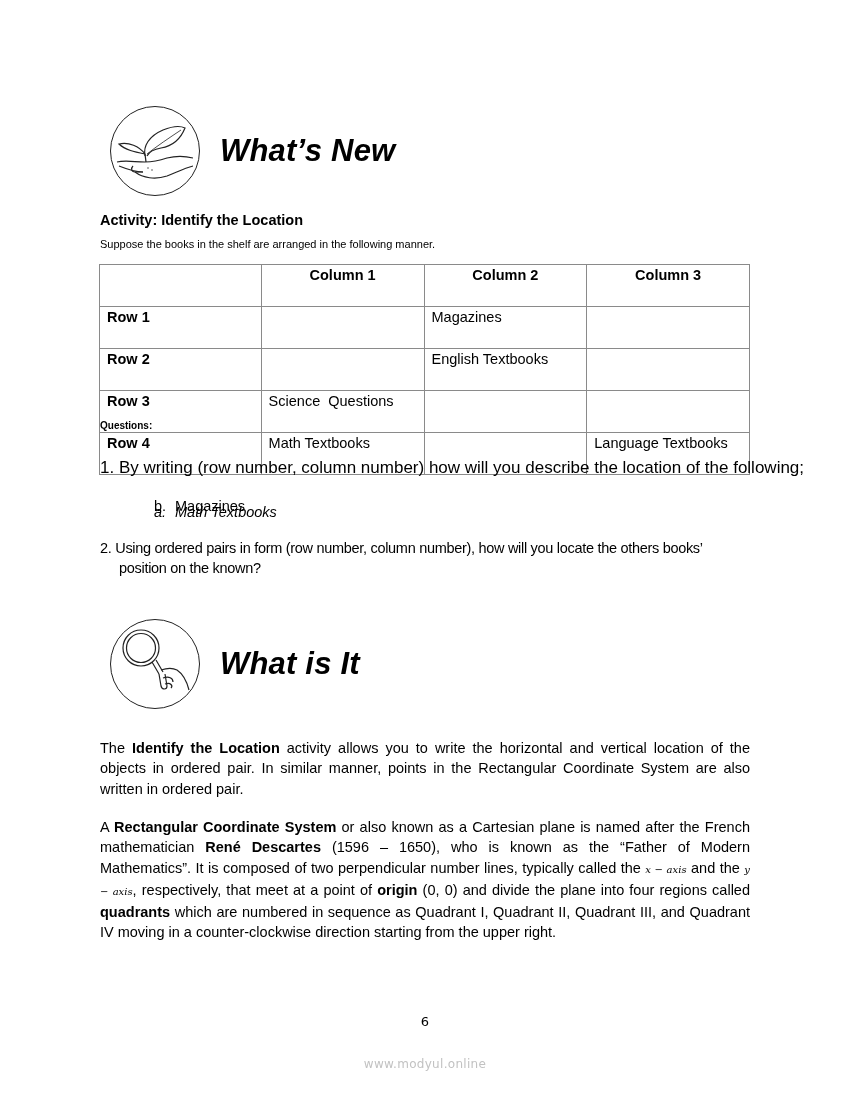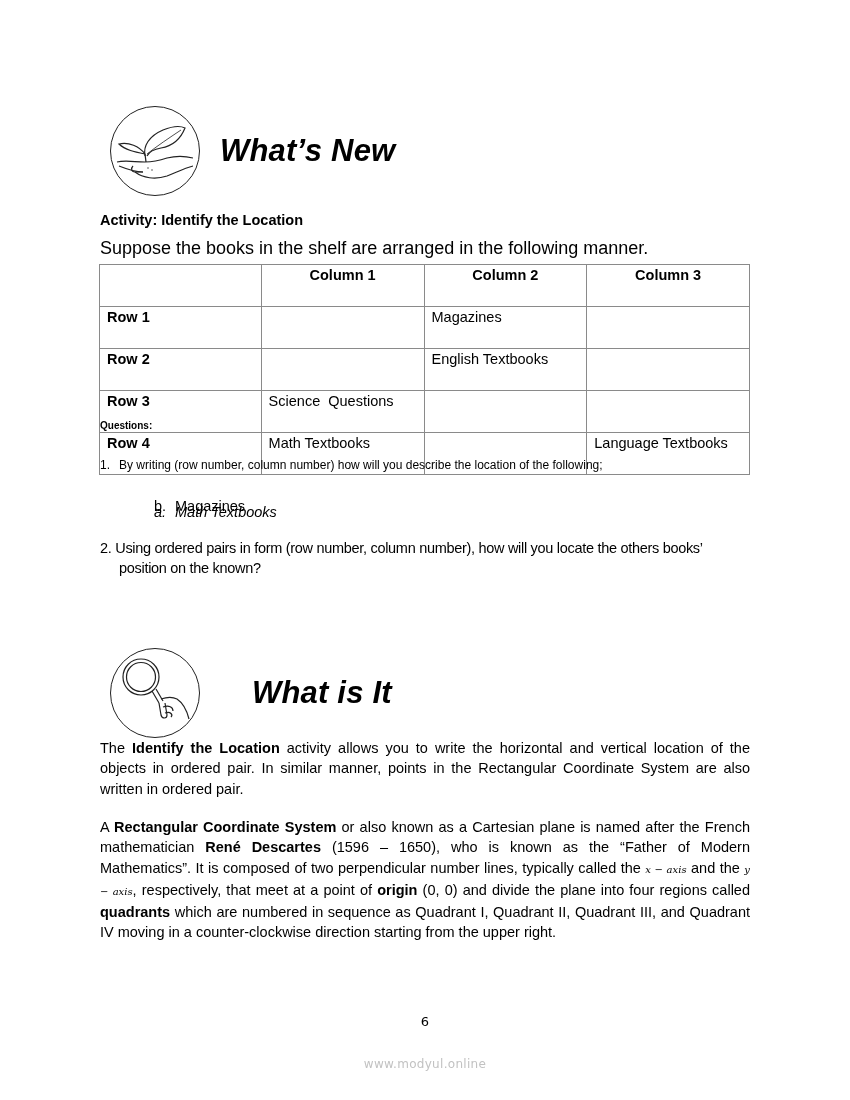--- a/index.html
+++ b/index.html
@@ -10,37 +10,37 @@
     .section-header { position: absolute; left: 110px; display: flex; align-items: center; }
     .icon-circle {
       width: 90px; height: 90px; border: 1.3px solid #222; border-radius: 50%;
       display: flex; align-items: center; justify-content: center; box-sizing: border-box;
     }
     .section-title {
       font-family: "Liberation Sans", sans-serif; font-weight: bold; font-style: italic;
       font-size: 31px; margin-left: 20px; letter-spacing: 0.2px;
     }
     .activity-title { position: absolute; left: 100px; top: 212px; font-size: 14.5px; font-weight: bold; }
-    .intro { position: absolute; left: 100px; top: 238px; font-size: 18px; }
+    .intro { position: absolute; left: 100px; top: 238px; font-size: 11px; }
     table.shelf {
       position: absolute; left: 99px; top: 264px; width: 651px;
       border-collapse: collapse; font-size: 14.5px;
     }
     table.shelf td, table.shelf th {
       border: 1.5px solid #8a8a8a; height: 42px; padding: 0 7px; vertical-align: top;
       box-sizing: border-box; line-height: 18px; padding-top: 1px;
     }
     table.shelf th { font-weight: bold; text-align: center; }
     table.shelf td.rowhead { font-weight: bold; }
     table.shelf col.c0 { width: 162px; }
     table.shelf col.c1 { width: 163px; }
     table.shelf col.c2 { width: 163px; }
     table.shelf col.c3 { width: 163px; }
     .questions-title { position: absolute; left: 100px; top: 420px; font-size: 10px; font-weight: bold; }
-    .q1 { position: absolute; left: 100px; top: 458px; font-size: 12px; }
+    .q1 { position: absolute; left: 100px; top: 458px; font-size: 17px; }
     .q1 .num { display: inline-block; width: 19px; }
     .sub { position: absolute; left: 154px; font-size: 14.5px; }
     .sub .letter { display: inline-block; width: 21px; }
     .q2 { position: absolute; left: 100px; top: 539px; width: 660px; font-size: 14.5px; line-height: 20px; letter-spacing: -0.3px; }
     .q2 .cont { padding-left: 19px; }
     .para { position: absolute; left: 100px; width: 650px; font-size: 14.5px; line-height: 20.3px; text-align: justify; }
     .para b { font-weight: bold; }
     .math { font-family: "DejaVu Serif", serif; font-style: italic; font-size: 10px; }
     .page-num { position: absolute; left: 0; width: 850px; top: 1014px; text-align: center; font-size: 13px; font-family: "DejaVu Sans", sans-serif; }
     .watermark { position: absolute; left: 0; width: 850px; top: 1057px; text-align: center; font-size: 12px; color: #c2c2c2; font-family: "DejaVu Sans", sans-serif; letter-spacing: 0.3px; }
@@ -119,21 +119,21 @@
 </div>
 <div class="sub" style="top:498px;">
   <span class="letter">b.</span><span>Magazines</span>
 </div>
 
 <div class="q2" style="top:538px;">
   <div>2. Using ordered pairs in form (row number, column number), how will you locate the others books’</div>
   <div class="cont">position on the known?</div>
 </div>
 
-<div class="section-header" style="top:648px;gap:32px;">
+<div class="section-header" style="top:619px;">
   <div class="icon-circle">
     <svg width="80" height="80" viewBox="0 0 80 80" fill="none" stroke="#222" stroke-width="1.2">
       <circle cx="26" cy="24" r="18"></circle>
       <circle cx="26" cy="24" r="14.5"></circle>
       <path d="M37 38 L 44 50 M 41 36 L 48 48"></path>
       <path d="M44 50 L 46 62 C 47 66, 52 66, 52 62 L 50 50"></path>
       <path d="M46 46 C 52 44, 58 44, 62 46 C 68 50, 72 58, 74 66"></path>
       <path d="M48 54 C 54 52, 58 54, 58 58 M 50 60 C 56 58, 58 62, 56 64"></path>
     </svg>
   </div>

